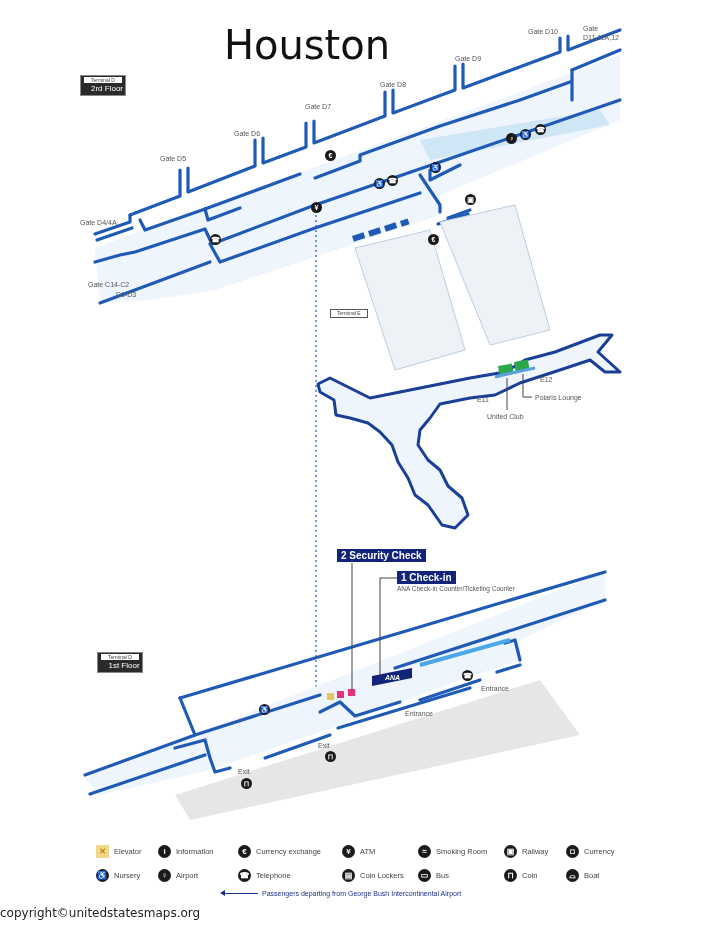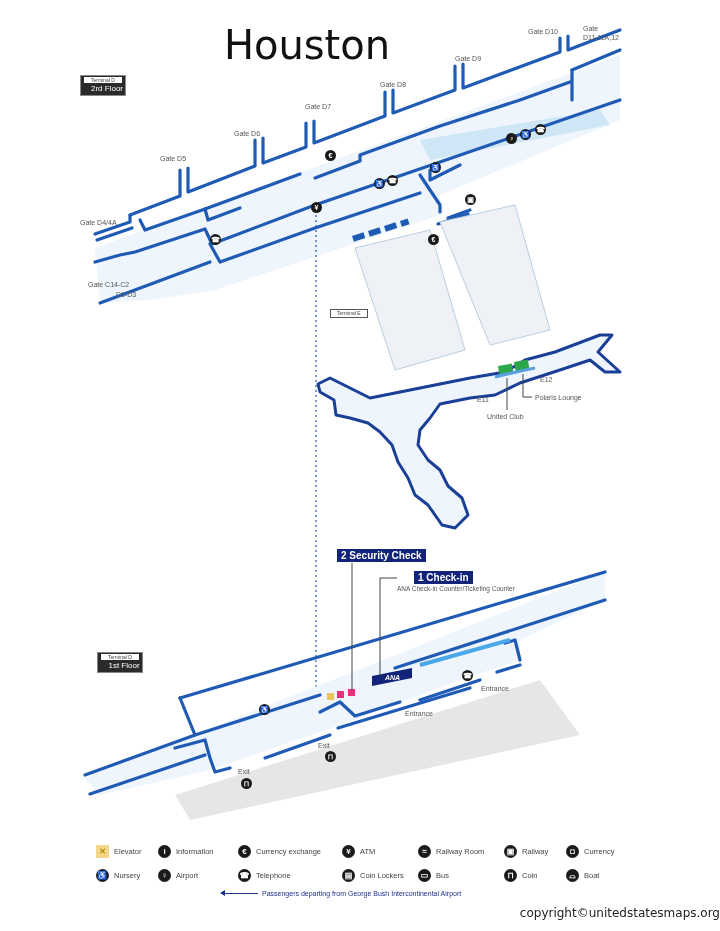--- a/index.html
+++ b/index.html
@@ -14,21 +14,21 @@
   .callout { position:absolute; background:#12237a; color:#fff; font-weight:bold; font-size:10px; padding:1px 4px; white-space:nowrap; }
   .sub { position:absolute; font-size:6.5px; color:#555; white-space:nowrap; }
   .poi { position:absolute; width:11px; height:11px; border-radius:50%; background:#1a1a1a; color:#fff; font-size:7px; line-height:11px; text-align:center; font-weight:bold; }
   .legend { position:absolute; left:96px; top:845px; width:560px; }
   .legend-item { position:absolute; display:flex; align-items:center; gap:5px; font-size:7.5px; color:#444; white-space:nowrap; }
   .legend-item .g { width:13px; height:13px; border-radius:50%; background:#1a1a1a; color:#fff; font-size:8px; line-height:13px; text-align:center; font-weight:bold; }
   .legend-item .g.elev { border-radius:0; background:#f3d68a; color:#b58900; }
   .depart { position:absolute; left:222px; top:890px; font-size:7px; color:#1b2f8a; white-space:nowrap; display:flex; align-items:center; gap:4px; }
   .depart .arrow { display:inline-block; width:36px; height:1px; background:#1b2f8a; position:relative; }
   .depart .arrow:before { content:""; position:absolute; left:-2px; top:-3px; border-right:5px solid #1b2f8a; border-top:3.5px solid transparent; border-bottom:3.5px solid transparent; }
-  .copyright { position:absolute; left:0; width:720px; top:906px; text-align:right; font-size:12px; color:#222; font-family:"DejaVu Sans", sans-serif; }
+  .copyright { position:absolute; left:0; width:720px; top:906px; text-align:left; font-size:12px; color:#222; font-family:"DejaVu Sans", sans-serif; }
 </style>
 </head>
 <body>
 
 <div class="title">Houston</div>
 
 <svg id="map" width="720" height="931" viewBox="0 0 720 931">
 
   <g fill="none" stroke="#1f5bb5" stroke-width="3.2" stroke-linecap="round" stroke-linejoin="round">
 
@@ -159,21 +159,21 @@
 <div class="poi" style="left:387px; top:175px;">☎</div>
 <div class="poi" style="left:430px; top:162px;">♿</div>
 <div class="poi" style="left:465px; top:194px;">▣</div>
 <div class="poi" style="left:428px; top:234px;">€</div>
 <div class="poi" style="left:506px; top:133px;">♀</div>
 <div class="poi" style="left:520px; top:129px;">♿</div>
 <div class="poi" style="left:535px; top:124px;">☎</div>
 <div class="poi" style="left:210px; top:234px;">☎</div>
 
 <div class="callout" style="left:337px; top:549px;">2 Security Check</div>
-<div class="callout" style="left:414px; top:571px;">1 Check-in</div>
+<div class="callout" style="left:397px; top:571px;">1 Check-in</div>
 <div class="sub" style="left:397px; top:585px;">ANA Check-in Counter/Ticketing Counter</div>
 <div class="lbl" style="left:385px; top:673px; color:#fff; font-weight:bold; font-style:italic; font-size:7px;">ANA</div>
 
 <div class="poi" style="left:259px; top:704px;">♿</div>
 <div class="poi" style="left:462px; top:670px;">☎</div>
 <div class="poi" style="left:325px; top:751px;">⊓</div>
 <div class="poi" style="left:241px; top:778px;">⊓</div>
 <div class="lbl" style="left:481px; top:684px;">Entrance</div>
 <div class="lbl" style="left:405px; top:709px;">Entrance</div>
 <div class="lbl" style="left:318px; top:741px;">Exit</div>
@@ -191,21 +191,21 @@
   <div class="legend-item" style="left:142px; top:0;">
       <span class="g">€</span>
       <span>Currency exchange</span>
     </div>
   <div class="legend-item" style="left:246px; top:0;">
       <span class="g">¥</span>
       <span>ATM</span>
     </div>
   <div class="legend-item" style="left:322px; top:0;">
       <span class="g">≈</span>
-      <span>Railway Room</span>
+      <span>Smoking Room</span>
     </div>
   <div class="legend-item" style="left:408px; top:0;">
       <span class="g">▣</span>
       <span>Railway</span>
     </div>
   <div class="legend-item" style="left:470px; top:0;">
       <span class="g">◘</span>
       <span>Currency</span>
     </div>
   <div class="legend-item" style="left:0; top:24px;">

